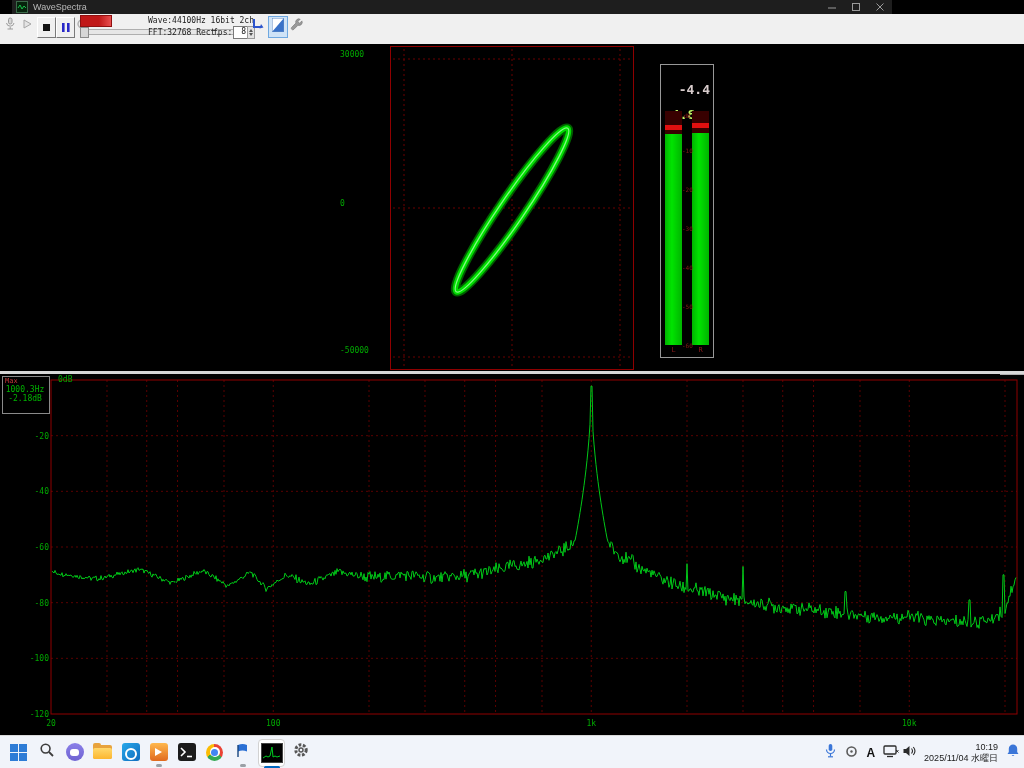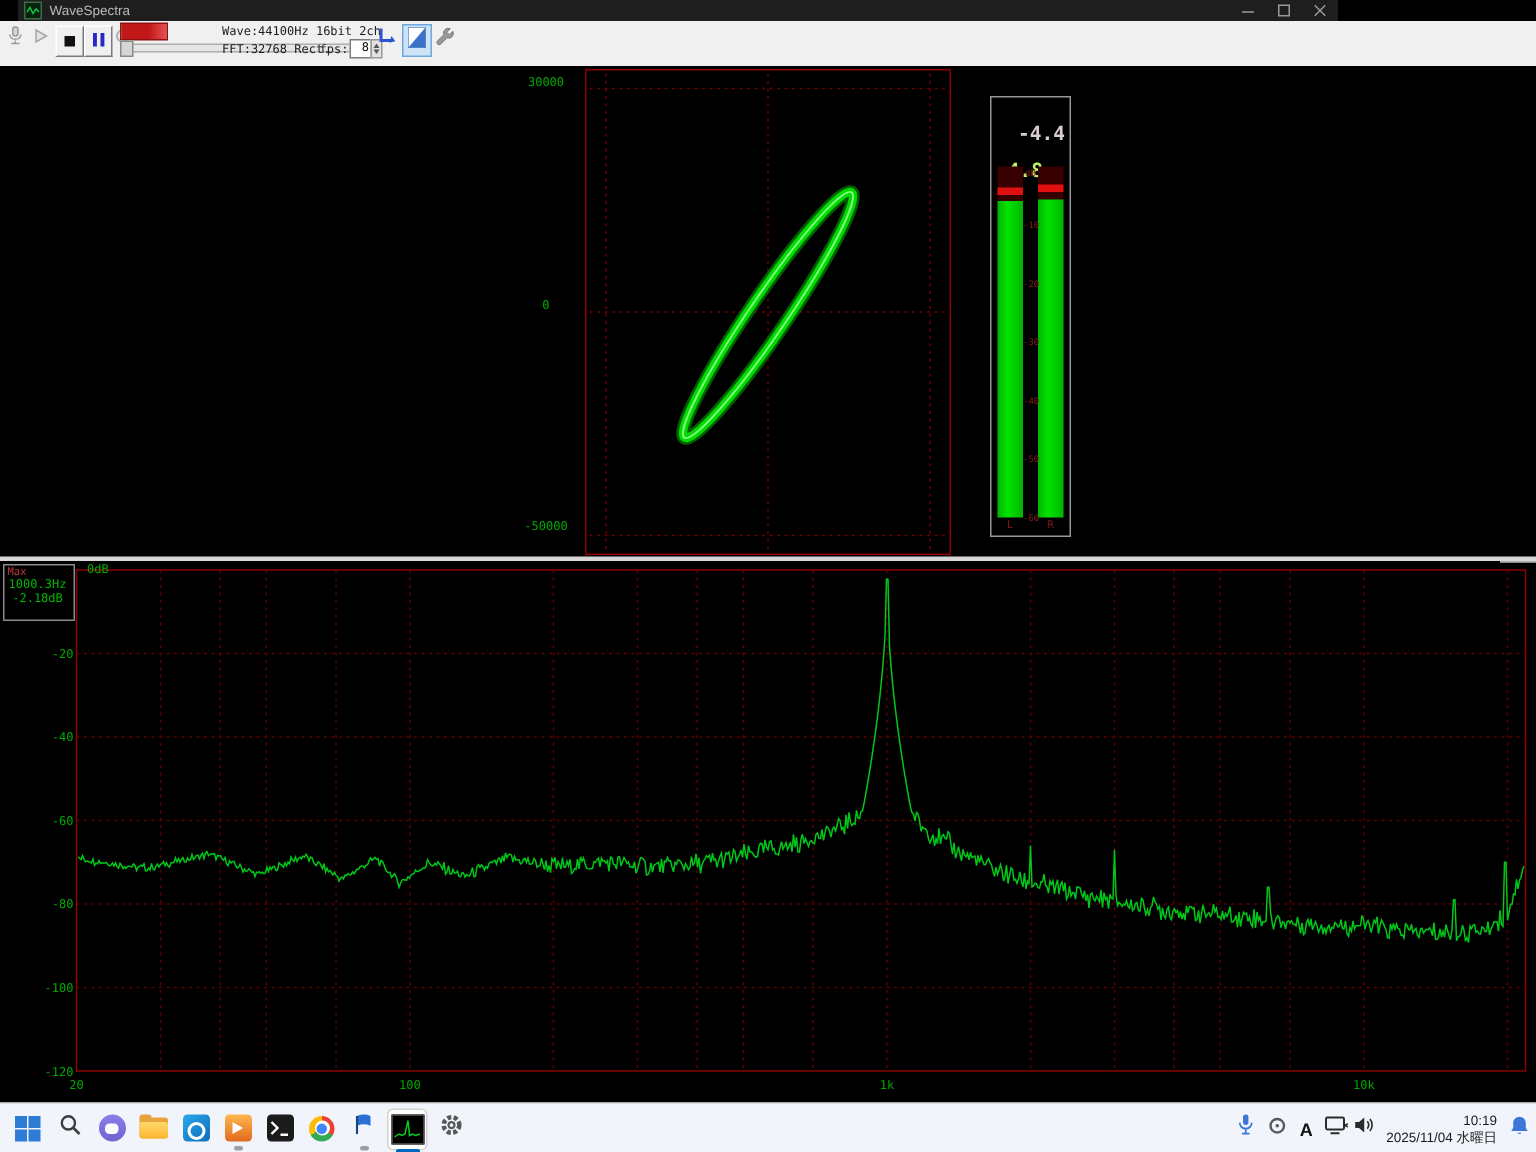--- a/index.html
+++ b/index.html
@@ -27,21 +27,21 @@
   #fps-box{position:absolute;left:233px;top:12px;width:12px;height:11px;background:#fff;border:1px solid #7a7a7a;
            font:8px "DejaVu Sans Mono",monospace;color:#111;text-align:right;padding-right:1px;}
   #fps-spin{position:absolute;left:247px;top:12px;width:6px;height:11px;background:#e2e2e2;border:1px solid #9a9a9a;}
   #fps-spin i{position:absolute;left:1px;width:0;height:0;border-left:2px solid transparent;border-right:2px solid transparent;}
   #fps-spin .up{top:2px;border-bottom:3px solid #555;}
   #fps-spin .dn{bottom:2px;border-top:3px solid #555;}
   #display-btn{position:absolute;left:268px;top:2px;width:18px;height:20px;background:#cfe3f7;border:1px solid #6fa8e0;display:flex;align-items:center;justify-content:center;}
   
   #scope-panel{position:absolute;left:0;top:44px;width:1024px;height:327px;background:#000;}
   #lissajous-box{position:absolute;left:390px;top:2px;width:242px;height:322px;border:1px solid #8f0000;}
-  .liss-label{position:absolute;width:48px;text-align:center;font:8px "DejaVu Sans Mono",monospace;color:#00a800;}
+  .liss-label{position:absolute;width:48px;text-align:left;font:8px "DejaVu Sans Mono",monospace;color:#00a800;}
   
   #meter{position:absolute;left:660px;top:20px;width:52px;height:292px;border:1px solid #989898;background:#000;}
   #meter .numrow1{position:absolute;left:3px;top:18px;font:bold 13px "DejaVu Sans Mono",monospace;color:#bef264;margin-top:24px;}
   #meter .numrow2{position:absolute;right:3px;top:17px;font:bold 13px "DejaVu Sans Mono",monospace;color:#d8cccc;}
   .mbar-bg{position:absolute;top:46px;height:234px;width:17px;background:#380000;}
   .mbar-cap{position:absolute;width:17px;height:5px;background:#e01010;}
   .mbar-green{position:absolute;width:17px;background:linear-gradient(90deg,#00b400,#00e400 40%,#00b400);}
   #meter-scale{position:absolute;left:21px;top:0;width:10px;height:292px;}
   #meter-scale div{position:absolute;width:10px;text-align:center;font:6px "DejaVu Sans Mono",monospace;color:#8b1a1a;white-space:nowrap;}
   .mchan{position:absolute;top:281px;width:17px;text-align:center;font:7px "DejaVu Sans Mono",monospace;color:#8b1a1a;}

